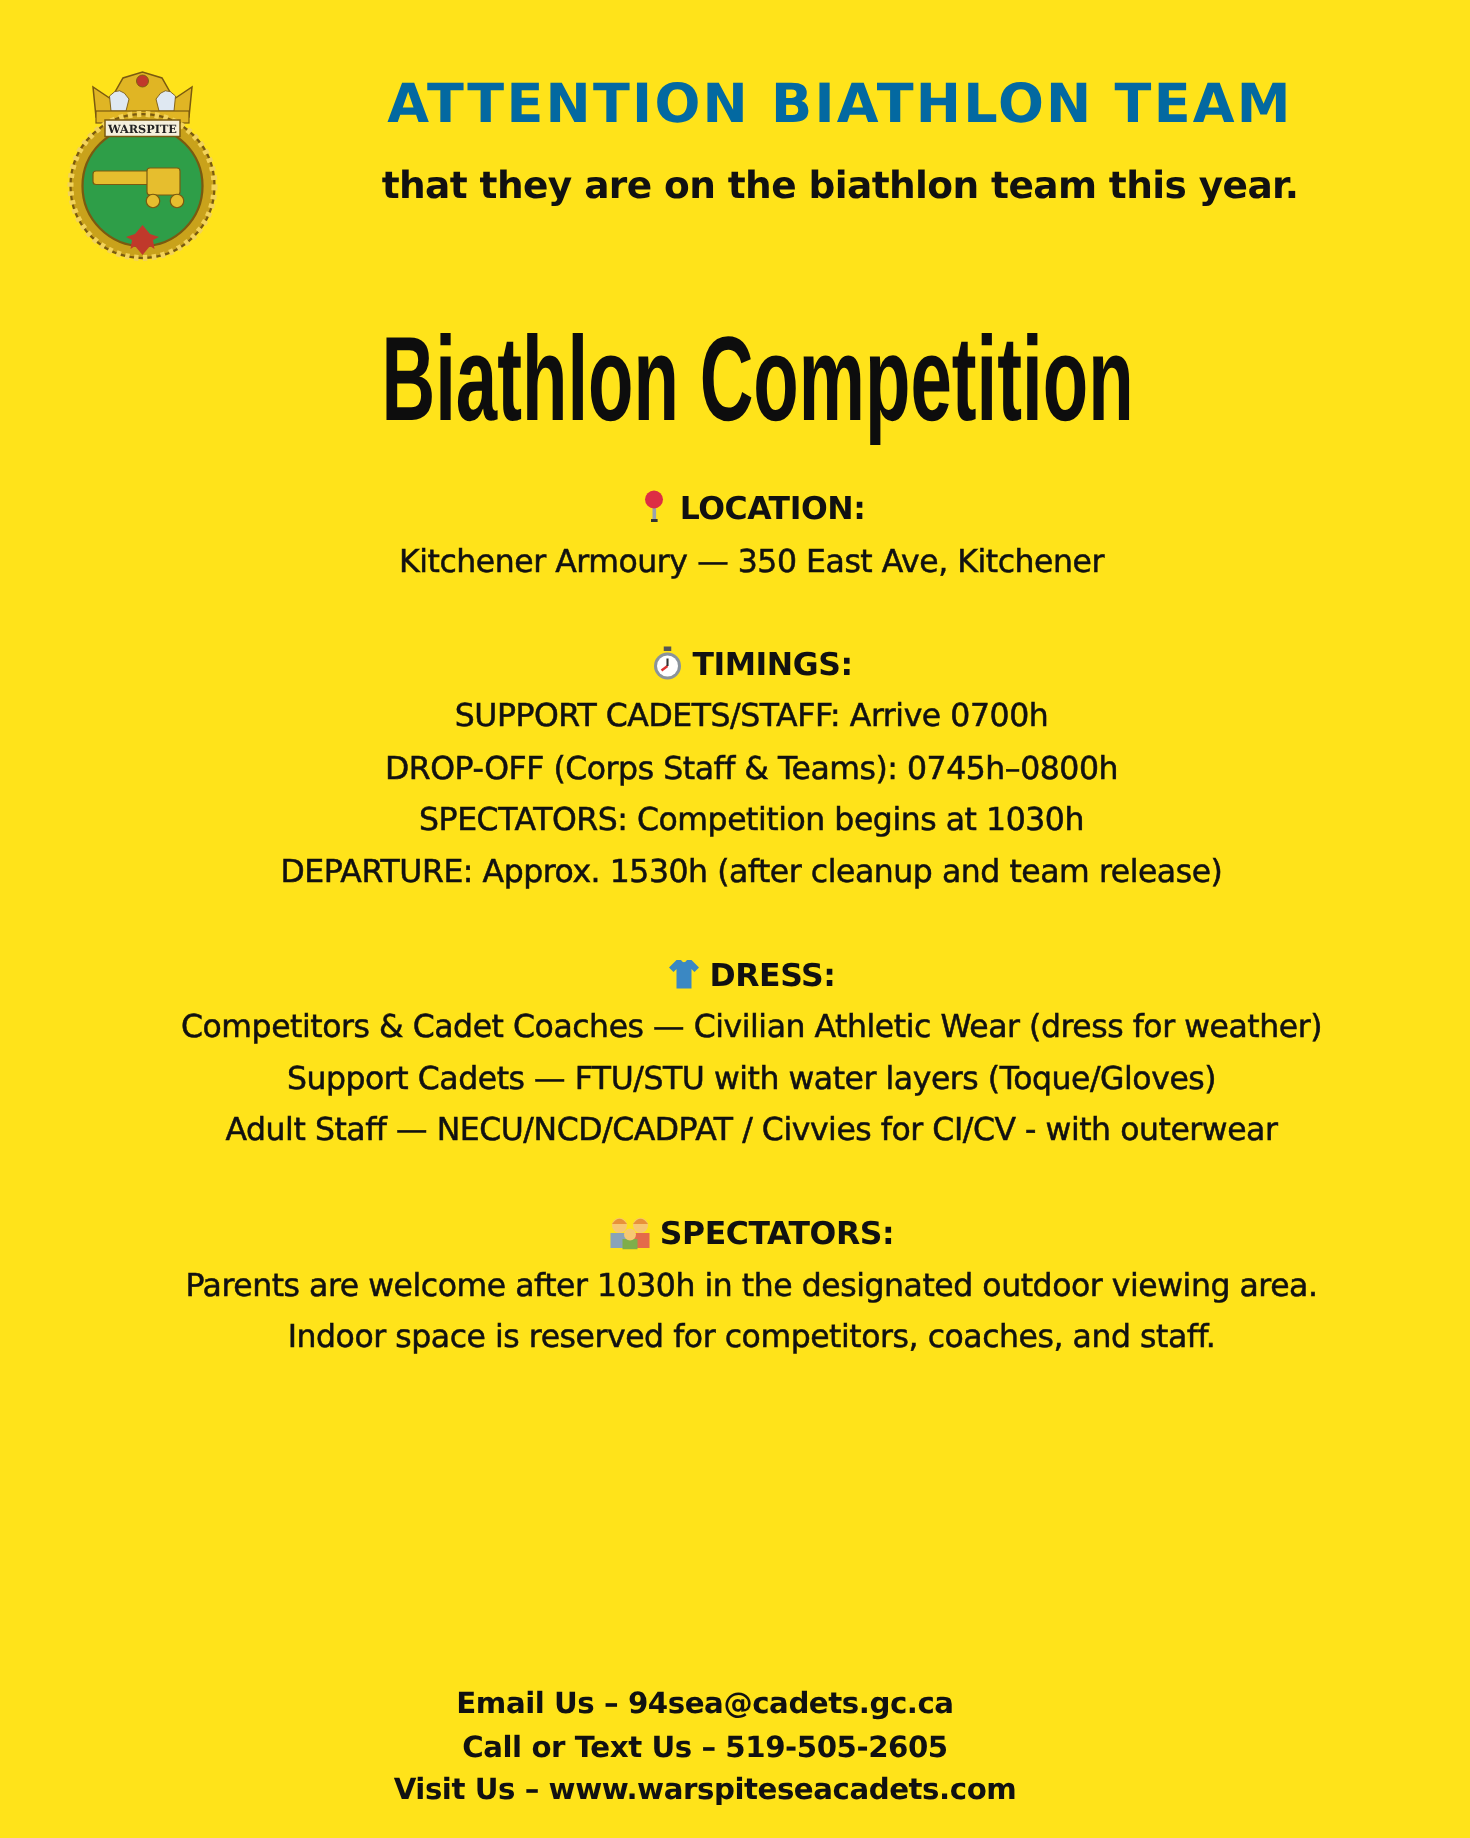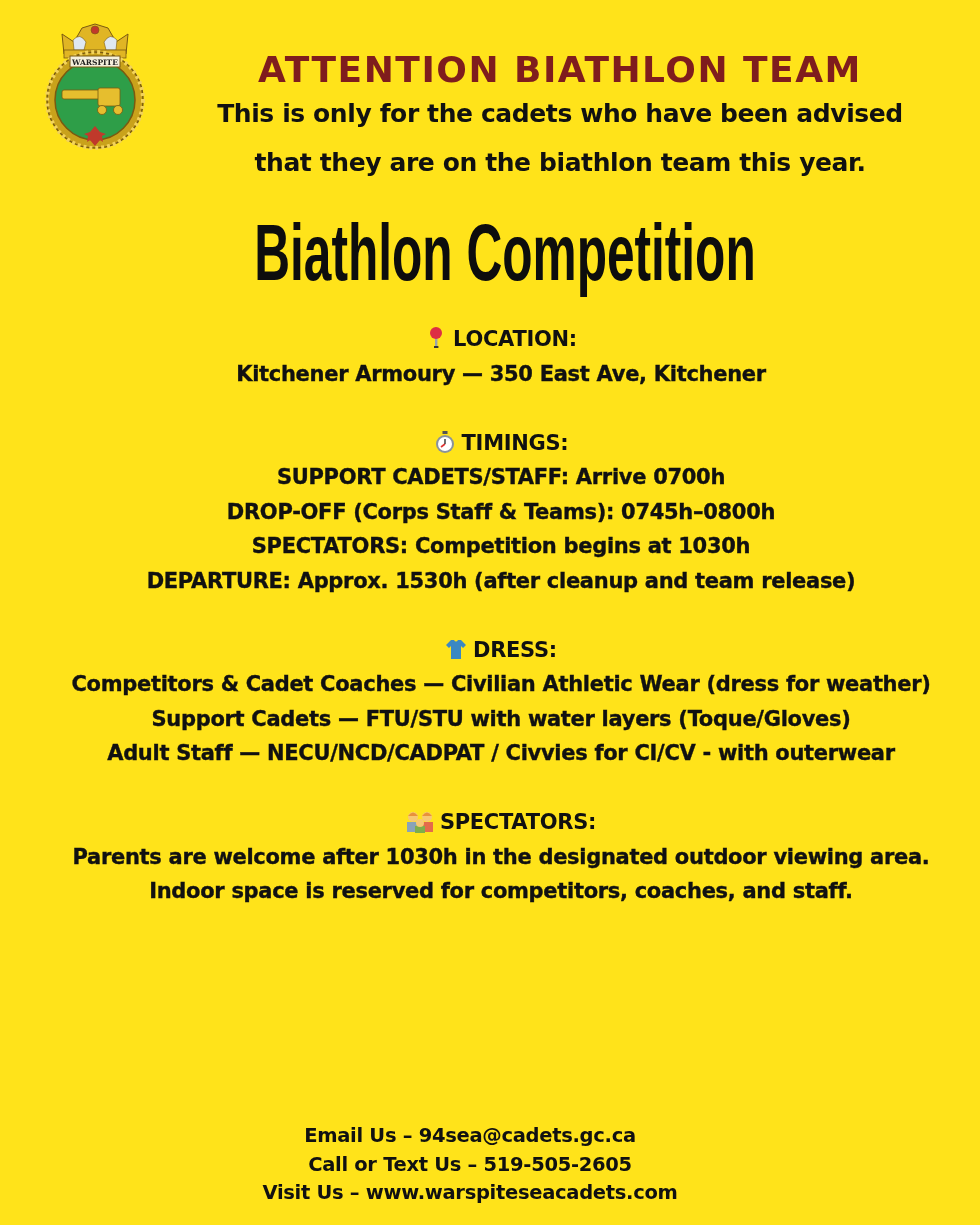--- a/index.html
+++ b/index.html
@@ -4,29 +4,29 @@
 <style>
   * { box-sizing: border-box; margin: 0; padding: 0; }
   html, body { width: 980px; height: 1225px; overflow: hidden; }
   body {
     background: #FFE31A;
     font-family: "DejaVu Sans", sans-serif;
     color: #111;
     position: relative;
   }
   .crest {
-    position: absolute; left: 40px; top: 20px; width: 110px; height: 134px;
+    position: absolute; left: 40px; top: 44px; width: 110px; height: 134px;
   }
   .header {
     position: absolute; left: 190px; top: 48px; width: 740px; text-align: center;
   }
   .header-title {
     font-family: "DejaVu Sans", sans-serif;
     font-weight: bold; font-size: 36px; letter-spacing: 1.5px;
-    line-height: 44px; color: #7f1d1d;
+    line-height: 44px; color: #0369a1;
   }
   .header-sub {
     font-family: "DejaVu Sans", sans-serif;
     font-weight: bold; font-size: 25px; line-height: 35px; margin-top: 4px;
     letter-spacing: -0.4px;
   }
   .main-title {
     position: absolute; left: 0; width: 1010px; top: 208px; text-align: center;
     font-family: "Liberation Sans", sans-serif; font-weight: bold;
     font-size: 80px; line-height: 90px; color: #0d0d0d;
@@ -36,21 +36,21 @@
   .sections {
     position: absolute; left: 0; top: 322px; width: 980px; text-align: center;
     font-family: "DejaVu Sans", sans-serif; font-size: 21px; font-weight: 500;
     letter-spacing: -0.3px;
   }
   .section { margin-bottom: 34.5px; }
   .section-head, .section-line {
     line-height: 34.5px; height: 34.5px; white-space: nowrap; padding-left: 22px;
   }
   .section-head { font-weight: bold; }
-  .section-line { font-weight: bold; -webkit-text-stroke: 0.35px #111; }
+  .section-line { font-weight: normal; -webkit-text-stroke: 0.35px #111; }
   .emoji {
     display: inline-block; width: 22px; height: 24px; vertical-align: -4px;
     margin-right: 6px;
   }
   .footer {
     position: absolute; left: 0; top: 1122px; width: 940px; text-align: center;
     font-family: "DejaVu Sans", sans-serif; font-weight: bold; font-size: 19.5px;
     line-height: 28.5px; letter-spacing: -0.3px;
   }
 </style>
@@ -77,21 +77,20 @@
     <rect x="58" y="68" width="22" height="18" rx="2" fill="#E6BE2E" stroke="#7a5a10" stroke-width="0.8"></rect>
     <circle cx="62" cy="90" r="4.5" fill="#E6BE2E" stroke="#7a5a10" stroke-width="0.8"></circle>
     <circle cx="78" cy="90" r="4.5" fill="#E6BE2E" stroke="#7a5a10" stroke-width="0.8"></circle>
 
     <path d="M55 126 L50 120 L47 122 L48 116 L44 114 L50 112 L55 106 L60 112 L66 114 L62 116 L63 122 L60 120 Z" fill="#C0392B"></path>
   </svg>
 </div>
 
 <div class="header">
   <div class="header-title">ATTENTION BIATHLON TEAM</div>
-  <div class="header-sub">This is only for the cadets who have been advised</div>
   <div class="header-sub" style="margin-top:14px">that they are on the biathlon team this year.</div>
 </div>
 
 <div class="main-title">Biathlon Competition</div>
 
 <div class="sections">
 
   <div class="section">
     <div class="section-head">
       <span class="emoji">

